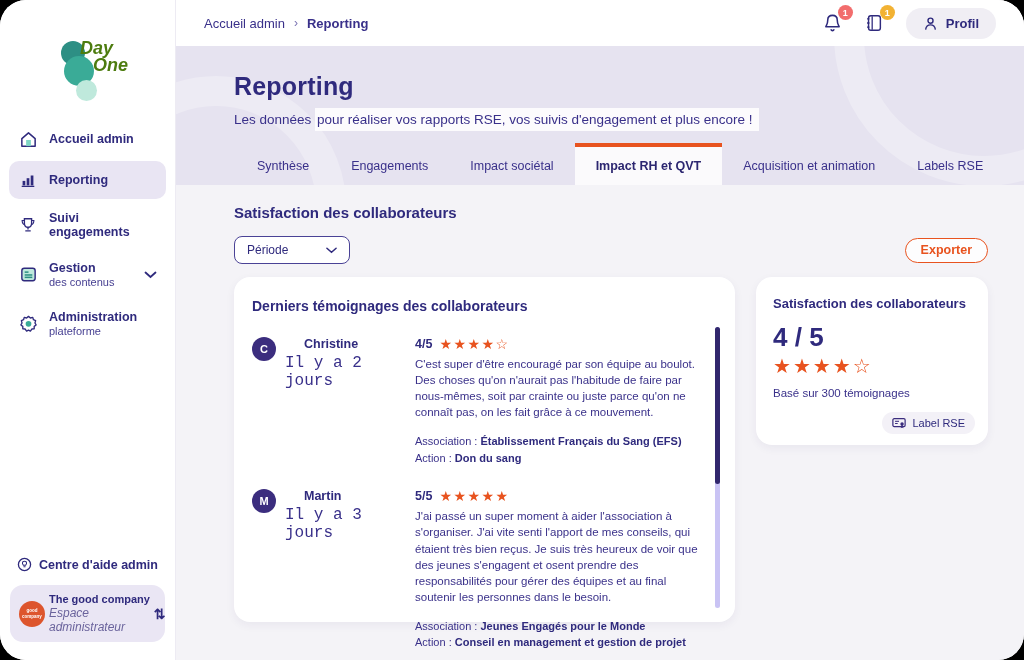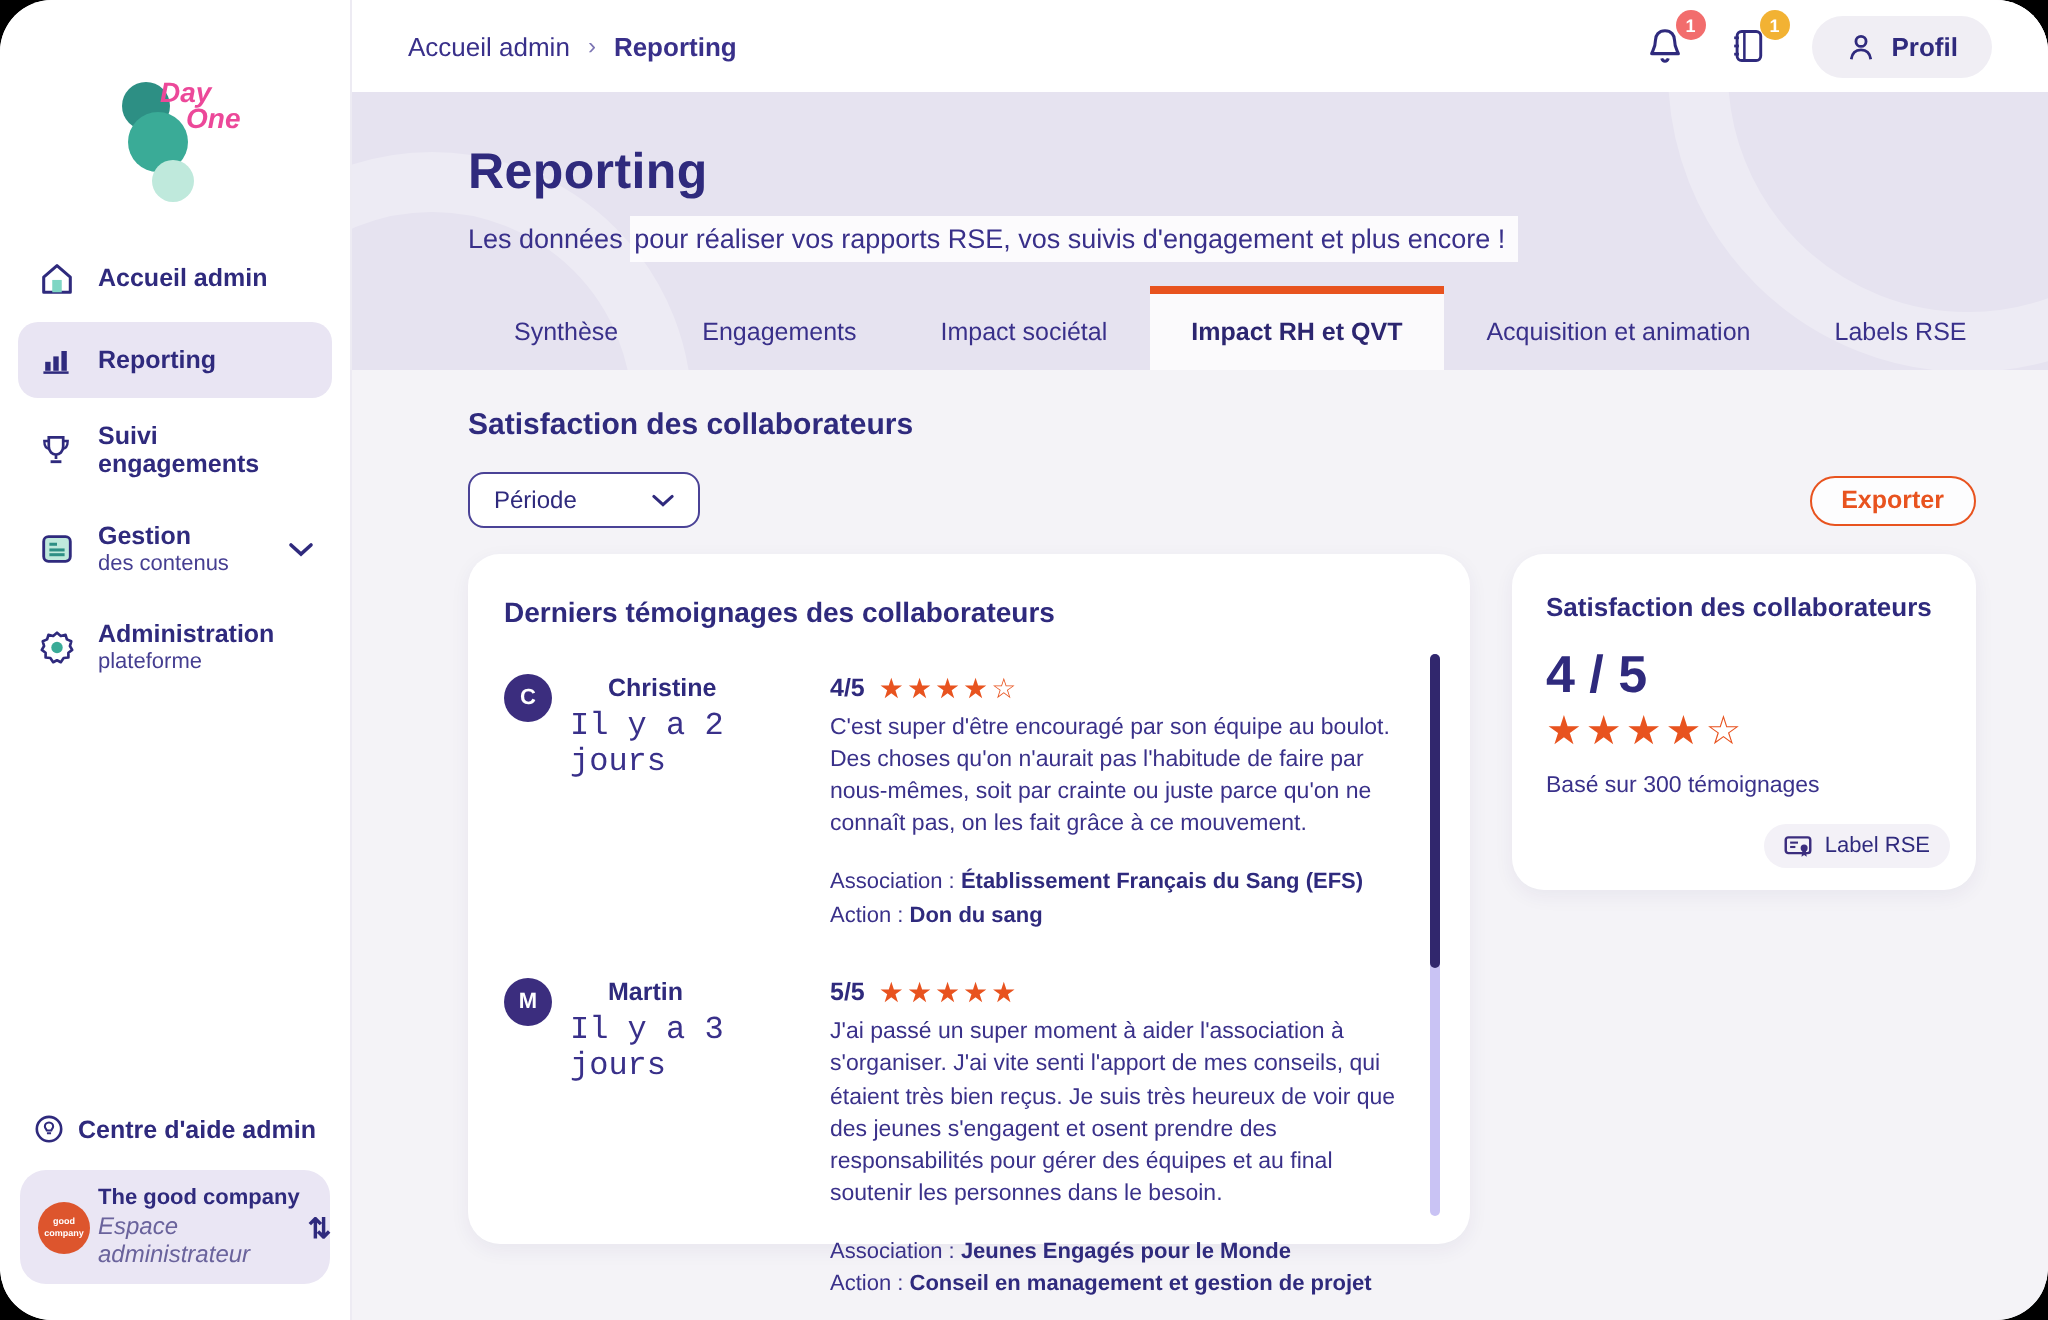--- a/index.html
+++ b/index.html
@@ -5,21 +5,21 @@
   * { box-sizing: border-box; }
   html,body { margin:0; padding:0; background:#000; font-family:"Liberation Sans", sans-serif; }
   .window { width:1024px; height:660px; background:#fff; border-radius:26px; overflow:hidden; display:flex; position:relative; }
 
   
   .sidebar { width:176px; background:#fff; display:flex; flex-direction:column; flex-shrink:0; position:relative; z-index:3; border-right:1px solid #edebf3; }
   .logo { height:112px; position:relative; flex-shrink:0; }
   .logo .c1 { position:absolute; left:61px; top:41px; width:24px; height:24px; border-radius:50%; background:#2d8f84; }
   .logo .c2 { position:absolute; left:64px; top:56px; width:30px; height:30px; border-radius:50%; background:#3aab97; }
   .logo .c3 { position:absolute; left:76px; top:80px; width:21px; height:21px; border-radius:50%; background:#bfe9dc; }
-  .logo-text { position:absolute; left:80px; top:40px; color:#ec4899; font-style:italic; font-weight:bold; font-size:14px; line-height:0.92; z-index:1; }
+  .logo-text { position:absolute; left:80px; top:40px; color:#4d7c0f; font-style:italic; font-weight:bold; font-size:18px; line-height:0.92; z-index:1; }
   .logo-text .l2 { margin-left:13px; }
 
   .nav { padding:8px 9px 0; }
   .nav-item { display:flex; align-items:center; gap:11px; padding:9px 9px; border-radius:10px; cursor:pointer; margin-bottom:3px; }
   .nav-item.active { background:#e9e5f3; }
   .nav-icon { width:20px; height:20px; flex-shrink:0; display:flex; align-items:center; justify-content:center; }
   .nav-label { font-size:12.5px; font-weight:bold; color:#2f2a7d; line-height:1.15; }
   .nav-sub { font-size:11px; font-weight:normal; color:#453e91; margin-top:1px; }
   .nav-chevron { margin-left:auto; }
 

